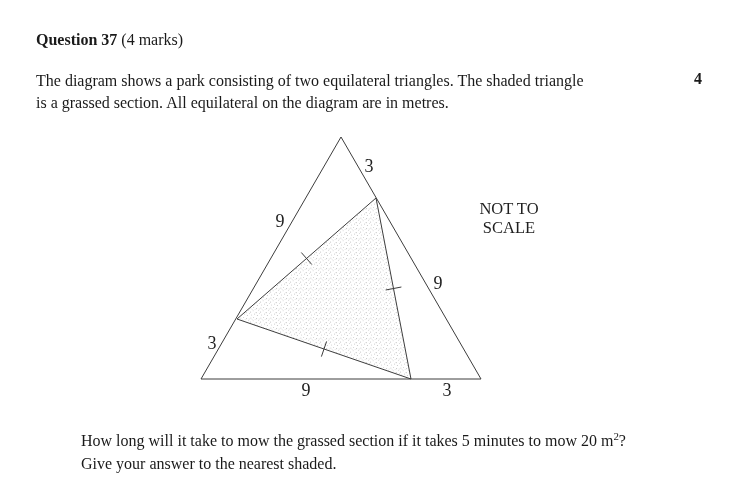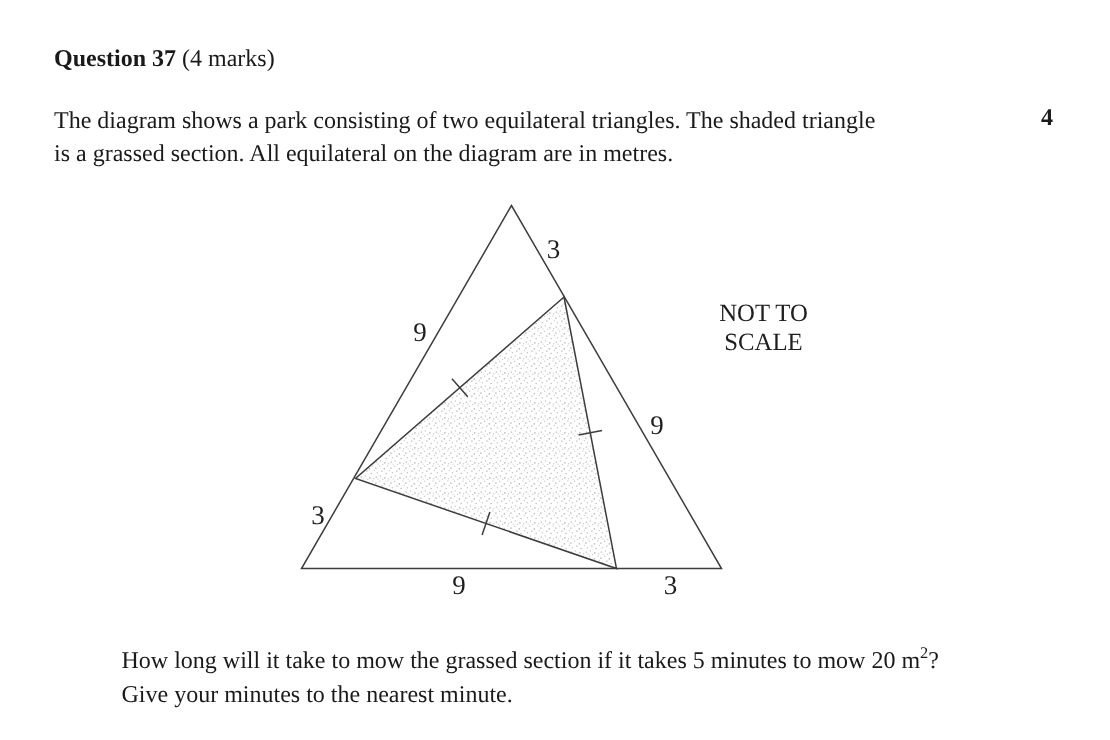--- a/index.html
+++ b/index.html
@@ -114,15 +114,15 @@
     <text class="dim-label" x="280" y="227" text-anchor="middle">9</text>
     <text class="dim-label" x="438" y="289" text-anchor="middle">9</text>
     <text class="dim-label" x="212" y="349" text-anchor="middle">3</text>
     <text class="dim-label" x="306" y="396" text-anchor="middle">9</text>
     <text class="dim-label" x="447" y="396" text-anchor="middle">3</text>
 
     <text class="nts-label" x="509" y="214" text-anchor="middle">NOT TO</text>
     <text class="nts-label" x="509" y="233" text-anchor="middle">SCALE</text>
   </svg>
 
-  <div class="prompt"><span>How long will it take to mow the grassed section if it takes 5 minutes to mow 20 m</span><sup>2</sup><span>?</span><br><span>Give your minutes to the nearest minute.</span></div>
+  <div class="prompt"><span>How long will it take to mow the grassed section if it takes 5 minutes to mow 20 m</span><sup>2</sup><span>?</span><br><span>Give your answer to the nearest shaded.</span></div>
 
 </div>
 
 </body></html>

